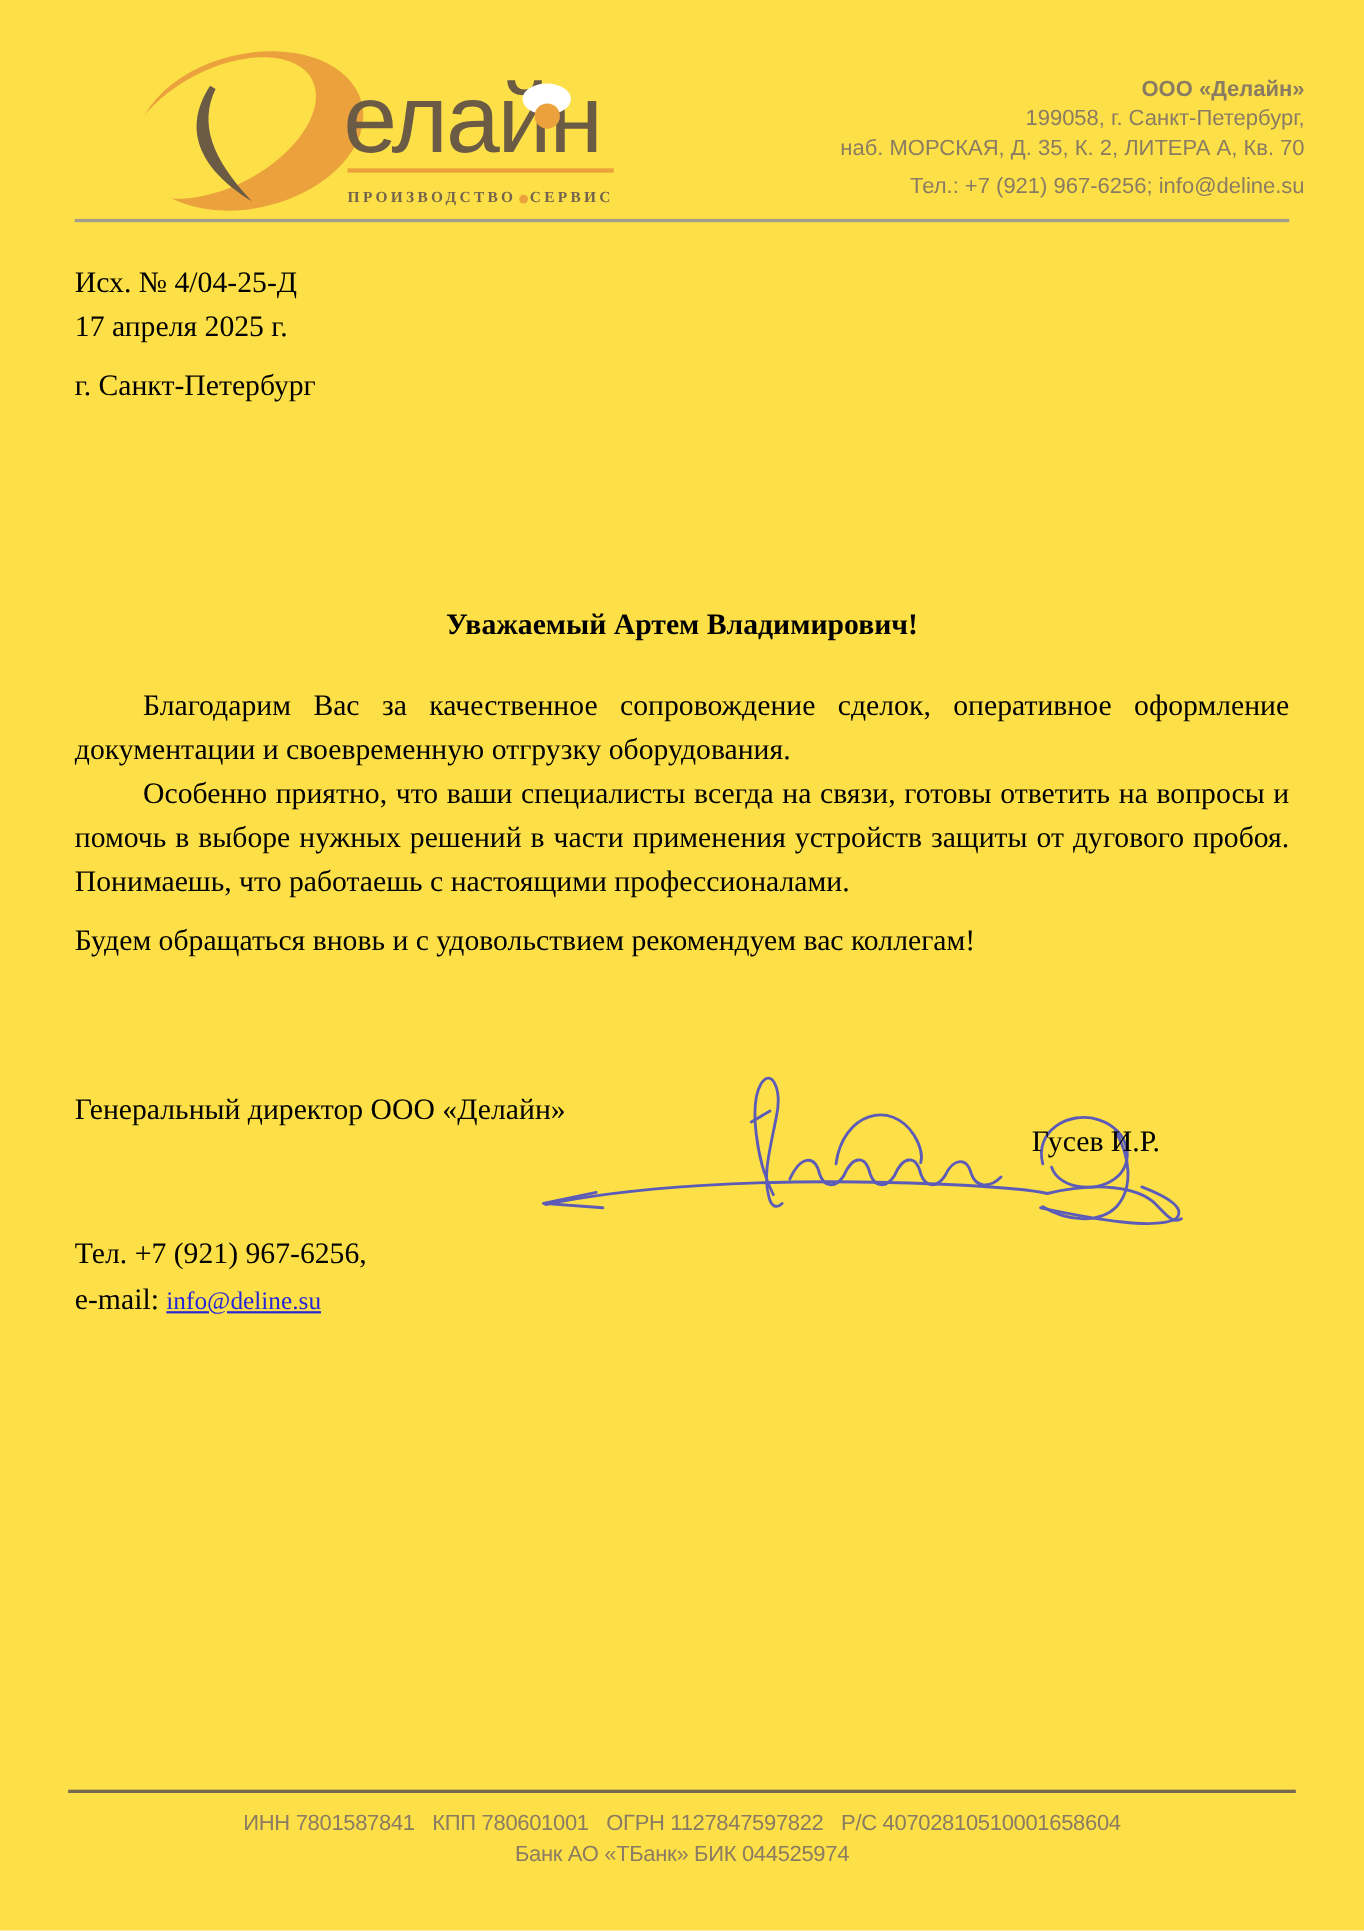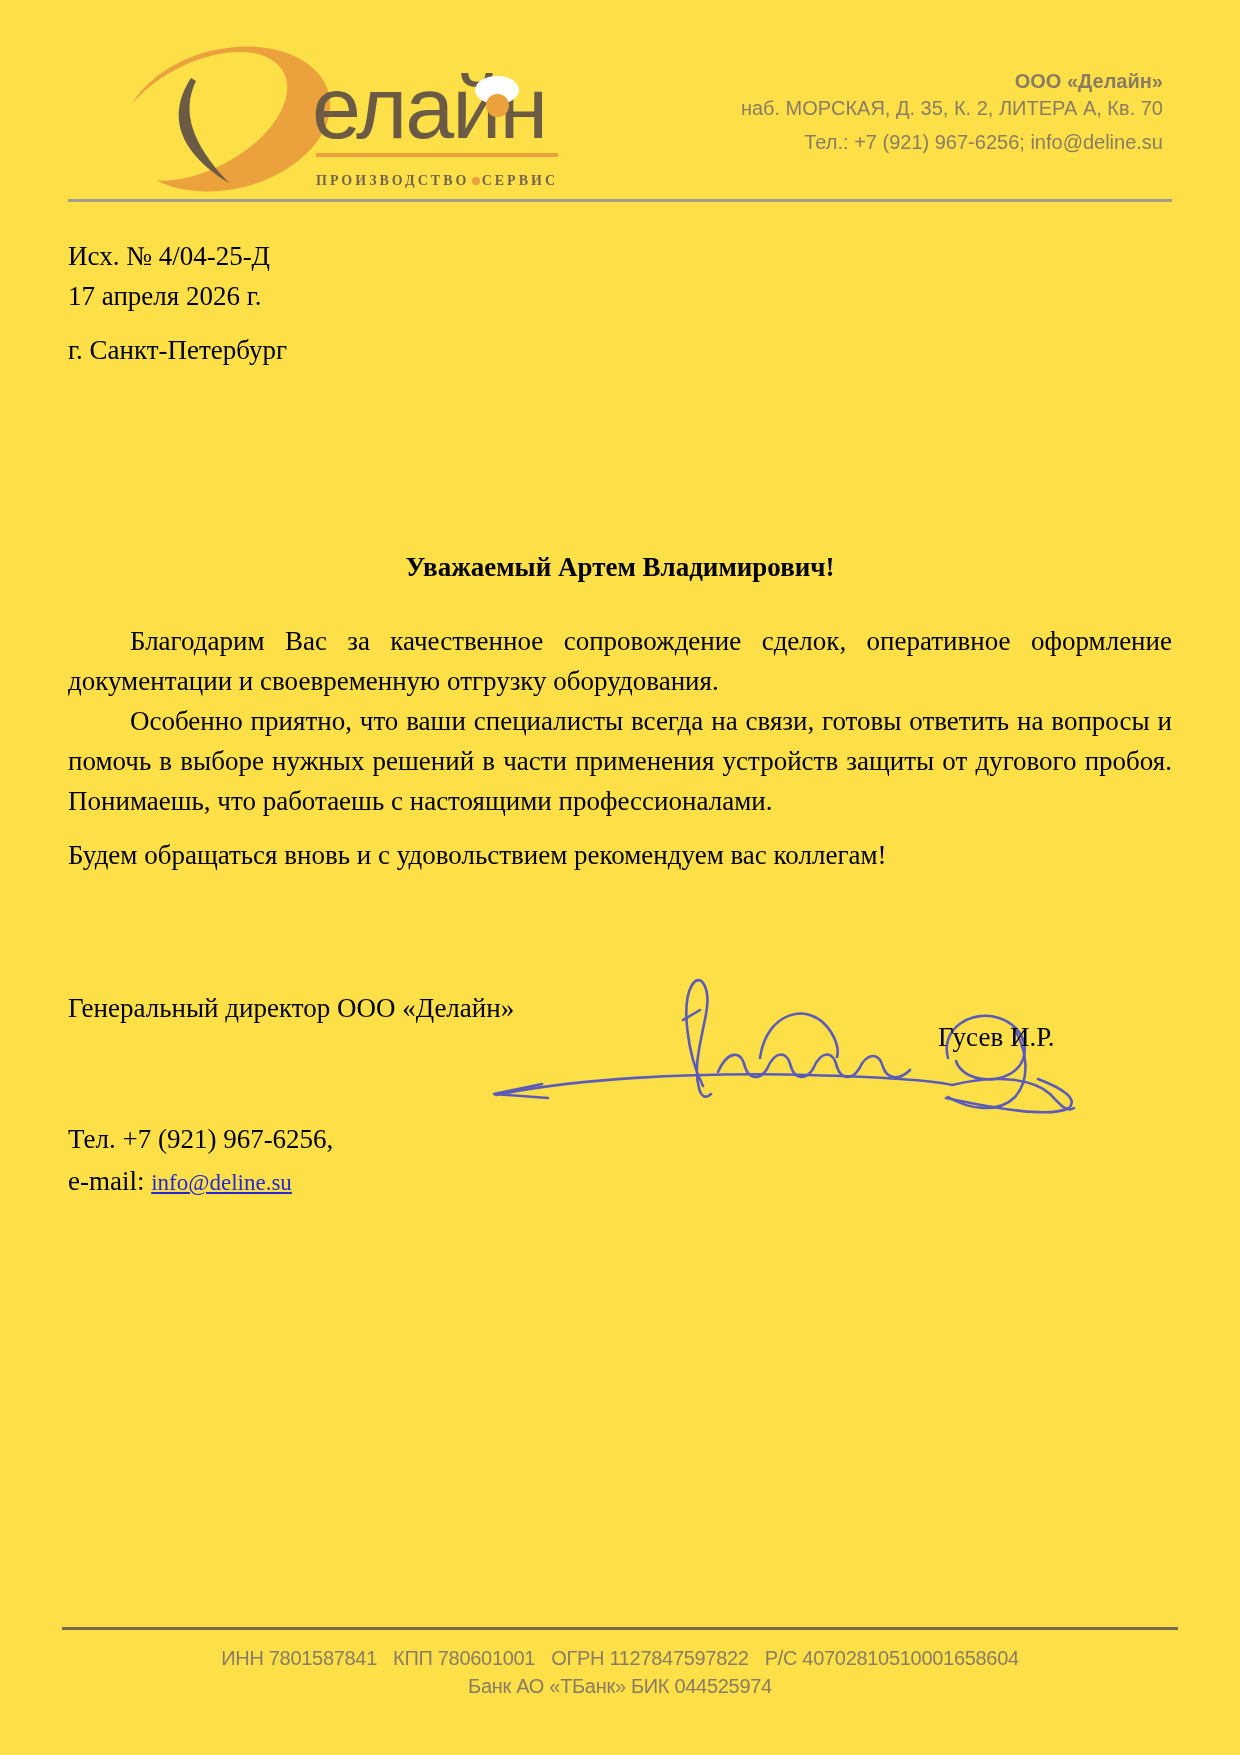--- a/index.html
+++ b/index.html
@@ -21,21 +21,21 @@
   .logo-dot { position:absolute; left:424px; top:72px; width:23px; height:23px; border-radius:50%; background:#EBA23C; }
   .logo-underline { position:absolute; left:254px; top:131px; width:242px; height:4px; background:#EBA23C; }
   .logo-tagline {
     position:absolute; left:254px; top:151px; width:242px;
     display:flex; align-items:center; justify-content:space-between;
     font-family:Liberation Serif, serif;
     font-size:14px; font-weight:700; letter-spacing:3px; color:#75644C;
   }
   .tag-dot { width:8px; height:8px; border-radius:50%; background:#EBA23C; flex:0 0 auto; }
   .lh-right {
-    position:absolute; right:77px; top:68px; text-align:right;
+    position:absolute; right:54px; top:68px; text-align:right;
     font-family:"Liberation Sans","DejaVu Sans",sans-serif;
     font-size:20px; line-height:27px; color:#8A7B63;
   }
   .lh-right .company { font-weight:700; }
   .lh-right .phone-line { margin-top:7px; }
   .header-divider { position:absolute; left:68px; top:199px; width:1104px; height:3px; background:#A59E8F; }
   
   .ref-block { position:absolute; left:68px; top:236px; font-size:27px; line-height:40px; }
   .city-line { position:absolute; left:68px; top:330px; font-size:27px; line-height:40px; }
   .recipient { position:absolute; right:68px; top:388px; text-align:right; font-weight:700; font-size:27px; line-height:40px; }
@@ -81,29 +81,30 @@
     <div class="logo-underline"></div>
     <div class="logo-tagline">
       <span>ПРОИЗВОДСТВО</span>
       <span class="tag-dot"></span>
       <span>СЕРВИС</span>
     </div>
   </div>
 
   <div class="lh-right">
     <div class="company">ООО «Делайн»</div>
+    <div>199058, г. Санкт-Петербург,</div>
     <div>наб. МОРСКАЯ, Д. 35, К. 2, ЛИТЕРА А, Кв. 70</div>
     <div class="phone-line">Тел.: +7 (921) 967-6256; info@deline.su</div>
   </div>
 
   <div class="header-divider"></div>
 
   <div class="ref-block">
     <div>Исх. № 4/04-25-Д</div>
-    <div>17 апреля 2026 г.</div>
+    <div>17 апреля 2025 г.</div>
   </div>
 
   <div class="city-line">г. Санкт-Петербург</div>
 
 
   <div class="salutation">Уважаемый Артем Владимирович!</div>
 
   <div class="body-text">
     <p class="indent">Благодарим Вас за качественное сопровождение сделок, оперативное оформление документации и своевременную отгрузку оборудования.</p>
     <p class="indent">Особенно приятно, что ваши специалисты всегда на связи, готовы ответить на вопросы и помочь в выборе нужных решений в части применения устройств защиты от дугового пробоя. Понимаешь, что работаешь с настоящими профессионалами.</p>

